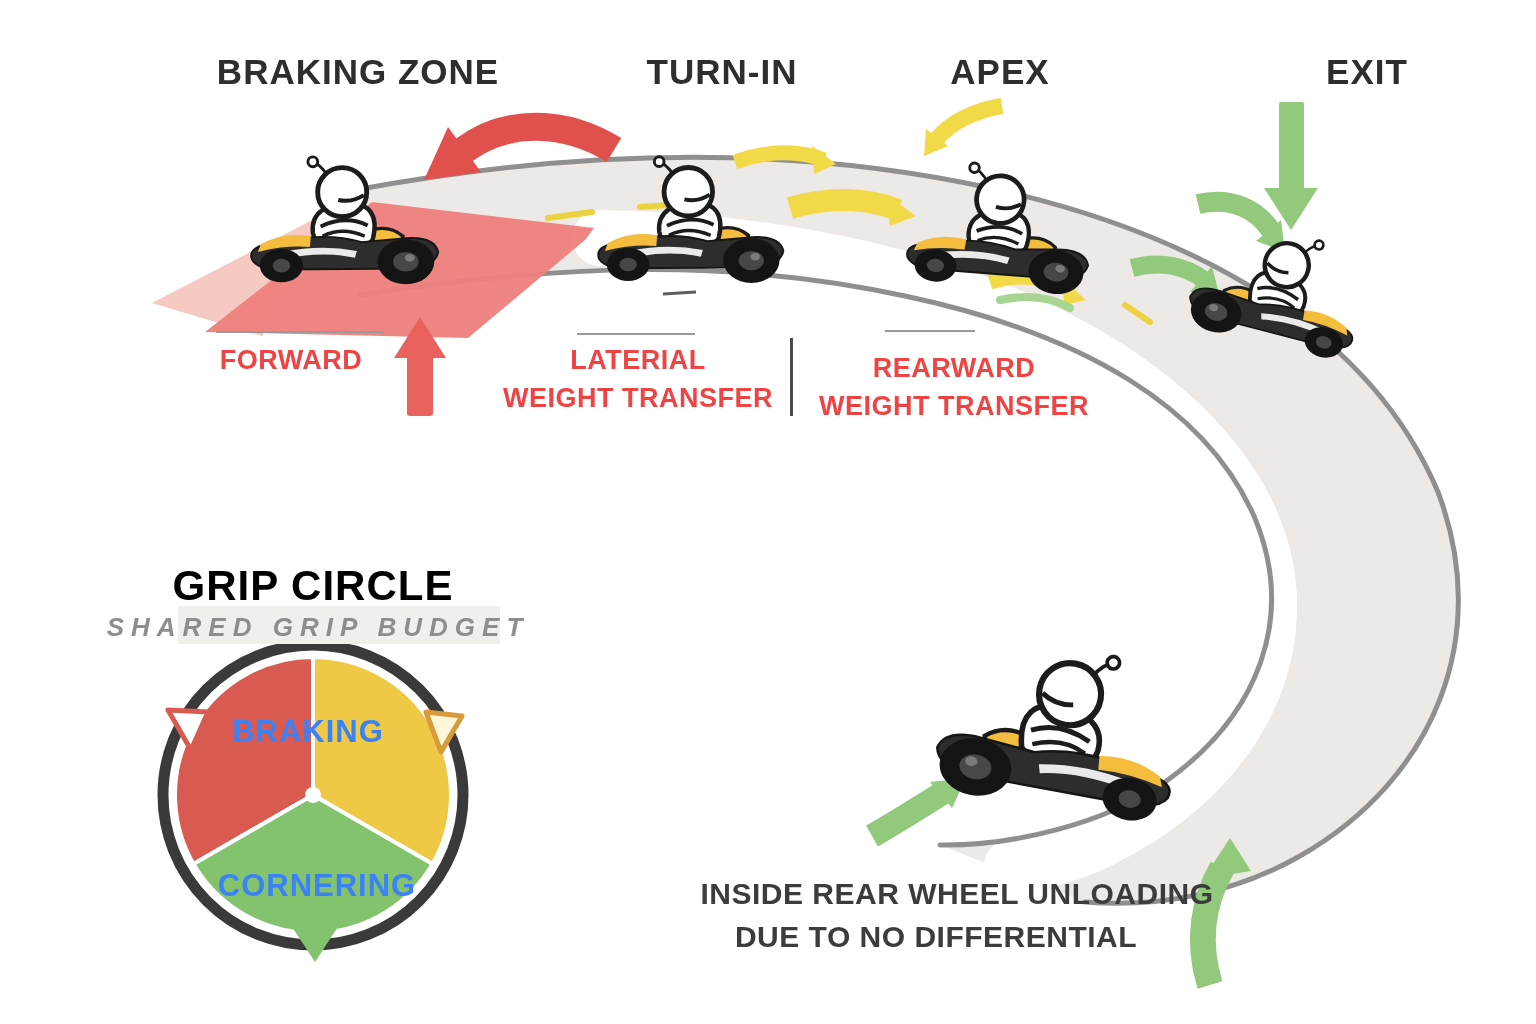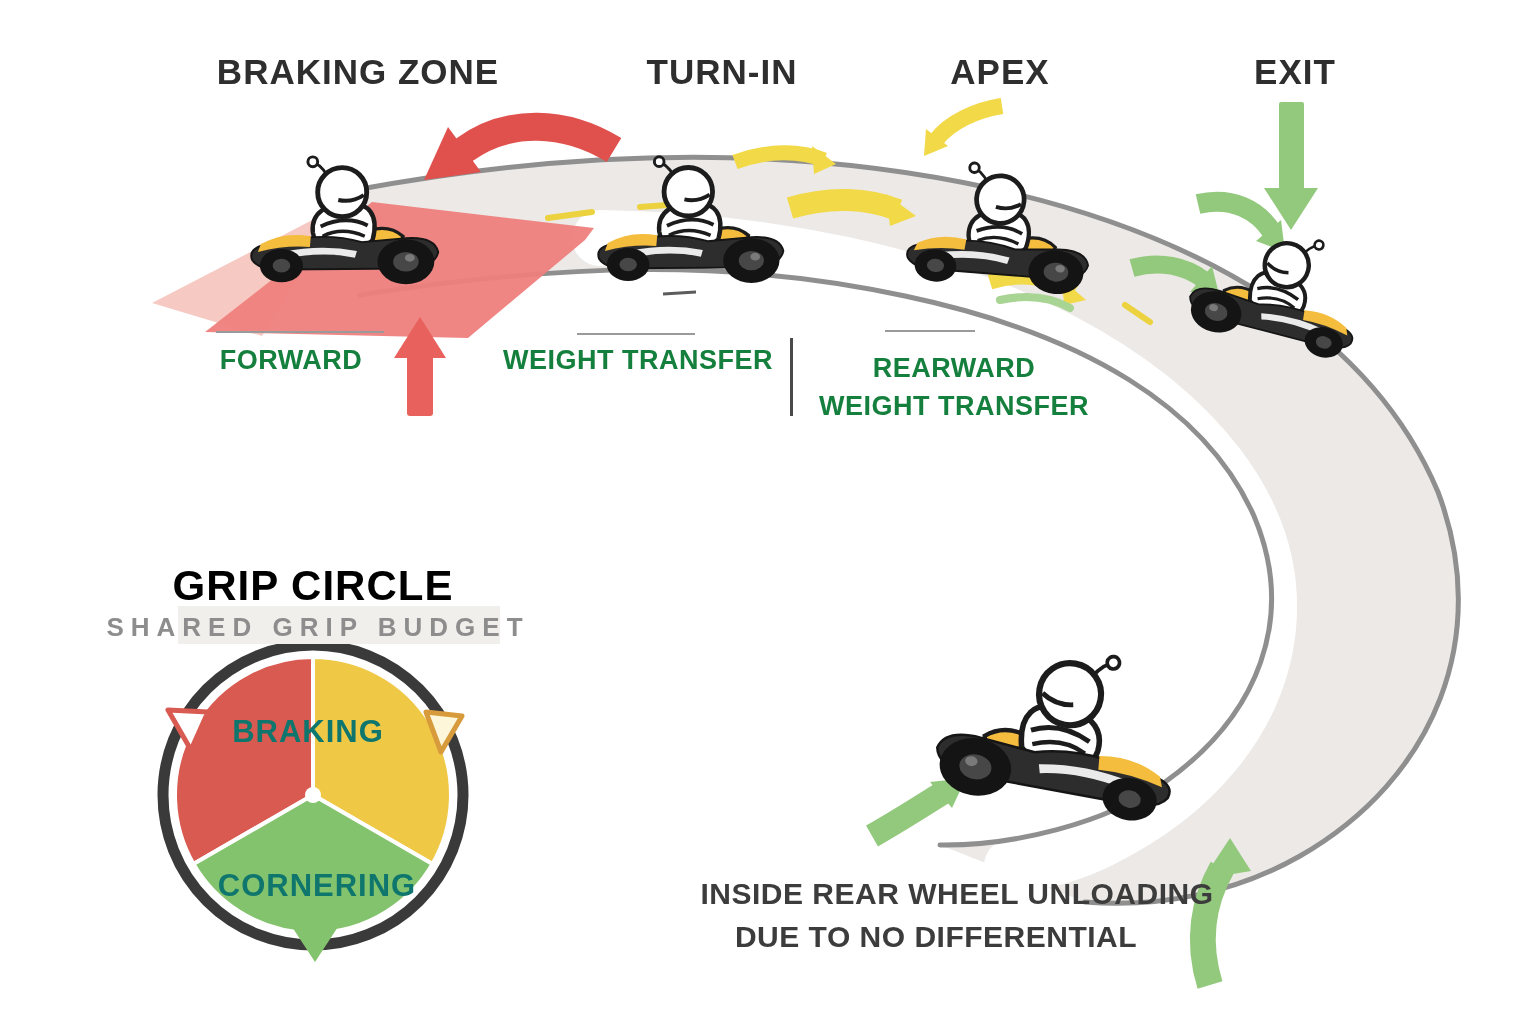--- a/index.html
+++ b/index.html
@@ -4,30 +4,30 @@
 <style>
   html,body{margin:0;padding:0;background:#ffffff;}
   body{width:1536px;height:1024px;overflow:hidden;position:relative;
        font-family:"Liberation Sans",sans-serif;}
   .stage{position:absolute;left:0;top:0;width:1536px;height:857px;}
   svg.illustration{position:absolute;left:0;top:0;z-index:1;}
   .txt{position:absolute;z-index:3;white-space:nowrap;}
   .phase-label{transform:translateX(-50%);font-size:35px;font-weight:bold;
                color:#2e2e2e;letter-spacing:1px;}
   .wt{transform:translateX(-50%);text-align:center;font-size:27px;font-weight:bold;
-      color:#15803d;line-height:38px;letter-spacing:.5px;}
+      color:#ef4444;line-height:38px;letter-spacing:.5px;}
   .rule{position:absolute;height:2px;background:#9a9a9a;z-index:2;}
   .vdivider{position:absolute;width:3px;background:#4a4a4a;z-index:2;}
   .grip-title{transform:translateX(-50%);font-size:42px;font-weight:bold;
               color:#000000;letter-spacing:1px;}
   .grip-subtitle-band{position:absolute;background:#f1efec;z-index:2;}
   .grip-subtitle{transform:translateX(-50%);font-size:26px;font-weight:bold;
                  color:#8d8d8d;letter-spacing:7px;}
   .slice-label{transform:translateX(-50%);font-size:31px;font-weight:bold;
-               color:#0f766e;letter-spacing:1px;}
+               color:#3b82f6;letter-spacing:1px;}
   .note-line{transform:translateX(-50%);font-size:30px;font-weight:bold;
              color:#3c3c3c;letter-spacing:.5px;}
 </style>
 </head>
 <body>
 
 <div class="stage">
 
   <svg class="illustration" width="1536" height="1024" viewBox="0 0 1536 1024">
     <defs>
@@ -127,41 +127,42 @@
     <use href="#kart-shape" transform="translate(450,150) scale(-0.98,0.98)"></use>
     <use href="#kart-shape" transform="translate(795,150) scale(-0.97,0.97)"></use>
     <use href="#kart-shape" transform="translate(1108,168) rotate(5) scale(-0.95,0.95)"></use>
     <use href="#kart-shape" transform="translate(1202,205) rotate(14) scale(0.88)"></use>
     <use href="#kart-shape" transform="translate(945,618) rotate(10) scale(1.24)"></use>
   </svg>
 
   <div class="txt phase-label" style="left:358px;top:52px;">BRAKING ZONE</div>
   <div class="txt phase-label" style="left:722px;top:52px;">TURN-IN</div>
   <div class="txt phase-label" style="left:1000px;top:52px;">APEX</div>
-  <div class="txt phase-label" style="left:1295px;top:52px;">EXIT</div>
+  <div class="txt phase-label" style="left:1367px;top:52px;">EXIT</div>
 
   <div class="rule" style="left:216px;top:331px;width:168px;"></div>
   <div class="rule" style="left:577px;top:333px;width:118px;"></div>
   <div class="rule" style="left:885px;top:330px;width:90px;"></div>
   <div class="vdivider" style="left:790px;top:338px;height:78px;"></div>
 
   <div class="txt wt" style="left:291px;top:341px;">
     <div>FORWARD</div>
   </div>
   <div class="txt wt" style="left:638px;top:341px;">
+    <div>LATERIAL</div>
     <div>WEIGHT TRANSFER</div>
   </div>
   <div class="txt wt" style="left:954px;top:349px;">
     <div>REARWARD</div>
     <div>WEIGHT TRANSFER</div>
   </div>
 
   <div class="txt grip-title" style="left:313px;top:562px;">GRIP CIRCLE</div>
   <div class="grip-subtitle-band" style="left:178px;top:606px;width:322px;height:38px;"></div>
-  <div class="txt grip-subtitle" style="left:318px;top:612px;">SHARED GRIP BUDGET</div>
+  <div class="txt grip-subtitle" style="left:318px;top:612px;font-style:italic;">SHARED GRIP BUDGET</div>
 
   <div class="txt slice-label" style="left:308px;top:714px;">BRAKING</div>
   <div class="txt slice-label" style="left:317px;top:852px;margin-top:16px;">CORNERING</div>
 
   <div class="txt note-line" style="left:957px;top:877px;">INSIDE REAR WHEEL UNLOADING</div>
   <div class="txt note-line" style="left:896px;top:920px;margin-left:40px;">DUE TO NO DIFFERENTIAL</div>
 
 </div>
 
 </body></html>

